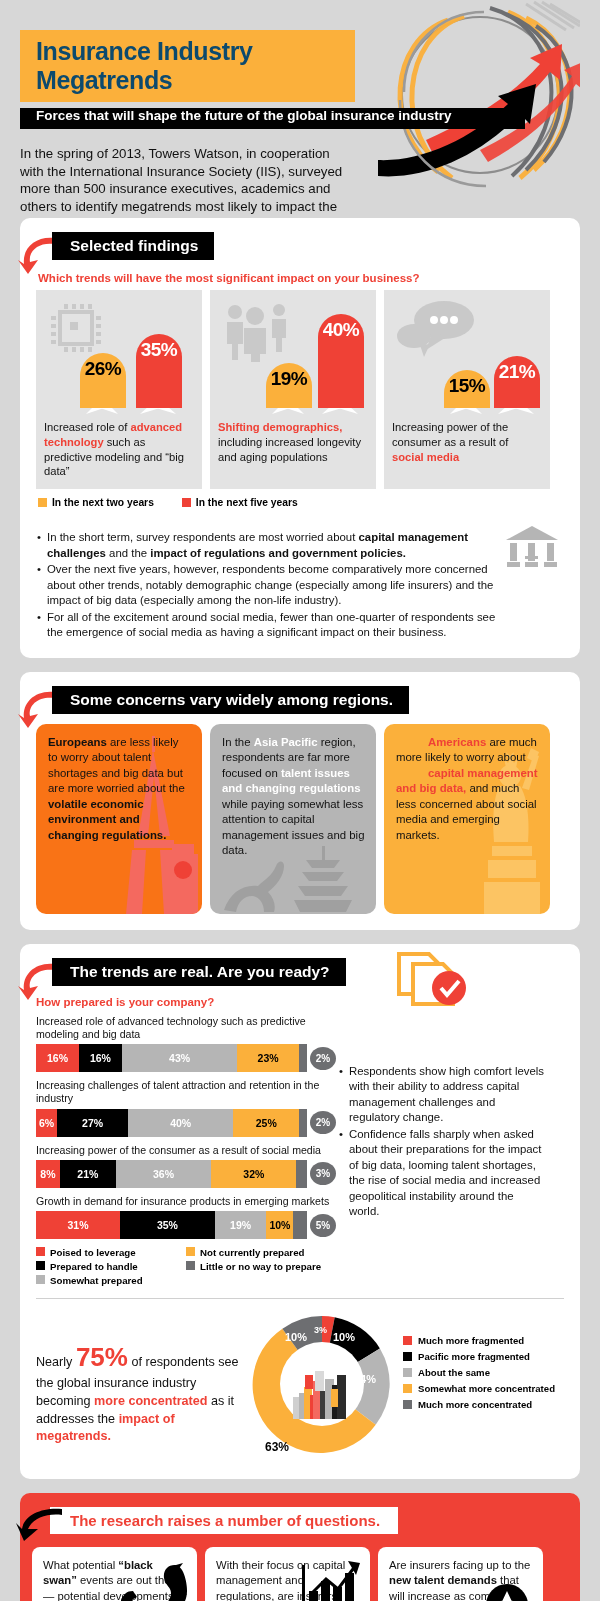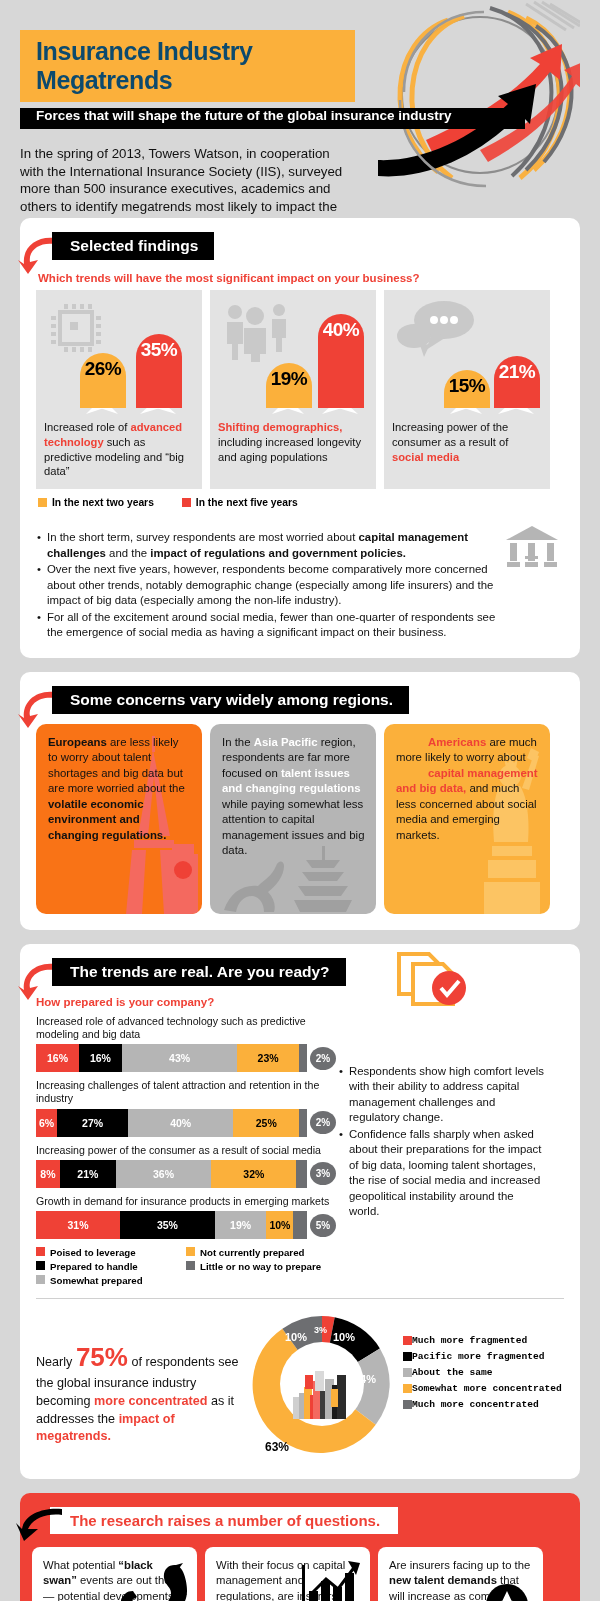--- a/index.html
+++ b/index.html
@@ -96,21 +96,21 @@
   .blegend .li { display: flex; align-items: flex-start; gap: 5px; }
 
   .divider { height: 1px; background: #d0d0d0; margin: 12px 0 10px 0; }
 
   .concl { display: flex; gap: 6px; }
   .concl-left { width: 205px; font-size: 12.6px; line-height: 1.4; padding-top: 30px; color: #111; }
   .big75 { font-size: 26px; font-weight: bold; color: #ef4136; }
   .concl-left .red { color: #ef4136; font-weight: bold; }
   .donut-wrap { width: 150px; position: relative; }
   .donut-legend { padding-top: 26px; font-size: 9.6px; font-weight: bold; }
-  .donut-legend .li { display: flex; align-items: center; margin-bottom: 5px; font-family: Liberation Mono, monospace; }
+  .donut-legend .li { display: flex; align-items: center; gap: 6px; margin-bottom: 5px; }
 
   
   .qcard { background: #ef4136; border-radius: 10px; padding: 14px 12px 16px 12px; position: relative; }
   .qhead { background: #fff; color: #ef4136; font-weight: bold; font-size: 15px;
            display: inline-block; padding: 5px 18px 5px 20px; margin-left: 18px; }
   .qrow { display: flex; gap: 8px; margin-top: 12px; }
   .qbox { width: 165px; background: #fff; border-radius: 8px; padding: 11px 10px 10px 11px;
           font-size: 11.3px; line-height: 1.36; color: #111; position: relative; min-height: 168px; overflow: hidden; }
   .qbox .art { position: absolute; }
 </style>

